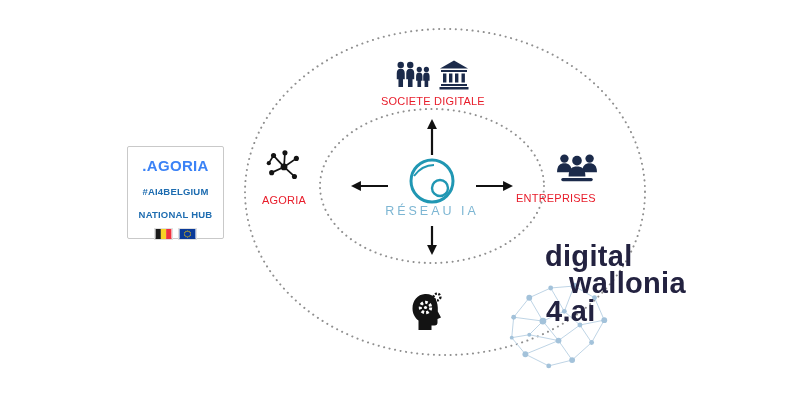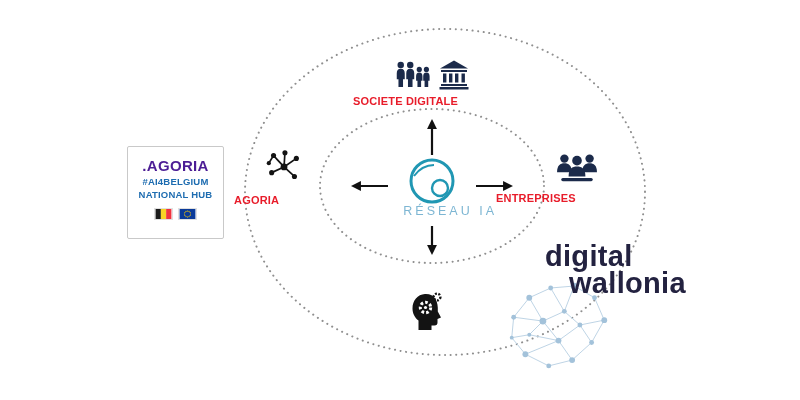--- a/index.html
+++ b/index.html
@@ -1,30 +1,30 @@
 <!DOCTYPE html>
 <html><head>
 <meta charset="utf-8">
 <style>
   * { margin:0; padding:0; box-sizing:border-box; }
   html,body { background:#fff; }
   body { font-family:"Liberation Sans", sans-serif; }
   .stage { position:relative; width:800px; height:400px; background:#fff; overflow:hidden; }
   .bg { position:absolute; left:0; top:0; }
 
-  .node-label { position:absolute; color:#e81c2a; font-weight:700; font-size:11px;
-                letter-spacing:0.2px; z-index:2; }
-  .center-label { position:absolute; left:367px; top:204px; width:130px; text-align:right;
+  .node-label { position:absolute; color:#e81c2a; font-weight:400; font-size:11px;
+                text-align:center; letter-spacing:0.2px; z-index:2; }
+  .center-label { position:absolute; left:367px; top:204px; width:130px; text-align:center;
                   color:#7db6d3; font-size:12.5px; letter-spacing:3px; font-weight:400; z-index:2; }
 
   .agoria { position:absolute; left:127px; top:146px; width:97px; height:93px;
             border:1px solid #c9c9c9; border-radius:2px; background:#fff;
             display:flex; flex-direction:column; align-items:center; padding-top:10px; z-index:2; }
-  .agoria-wordmark { font-size:15px; font-weight:700; color:#4c1d95; letter-spacing:0.3px; }
-  .agoria-sub { font-size:9.5px; font-weight:700; color:#1d6cb0; letter-spacing:0.2px; margin-top:2px; }
+  .agoria-wordmark { font-size:15px; font-weight:700; color:#3b82f6; letter-spacing:0.3px; }
+  .agoria-sub { font-size:9.5px; font-weight:700; color:#1d6cb0; letter-spacing:0.2px; margin-top:12px; }
   .agoria-sub.first { }
   .flags { display:flex; gap:5px; margin-top:8px; }
   .flag { display:block; border:0.5px solid #e0e0e0; }
 
   .dw-line { position:absolute; color:#232240; font-weight:700; font-size:29px;
              line-height:1; letter-spacing:0.3px; z-index:3; }
   .dw-net { position:absolute; left:502px; top:276px; z-index:1; }
 
   .icon { position:absolute; z-index:2; }
 </style>
@@ -198,14 +198,15 @@
       <circle cx="10" cy="63" r="2"></circle>
         <circle cx="42" cy="46" r="3.5"></circle>
       <circle cx="64" cy="36" r="2.5"></circle>
         <circle cx="58" cy="66" r="3"></circle>
       <circle cx="80" cy="50" r="2.5"></circle>
         <circle cx="28" cy="60" r="2"></circle>
     </g>
   </svg>
   <div class="dw-line" style="left:545px; top:242px;">digital</div>
   <div class="dw-line" style="left:569px; top:269px;">wallonia</div>
+  <div class="dw-line" style="left:546px; top:297px;">4.ai</div>
 
 </div>
 
 </body></html>

